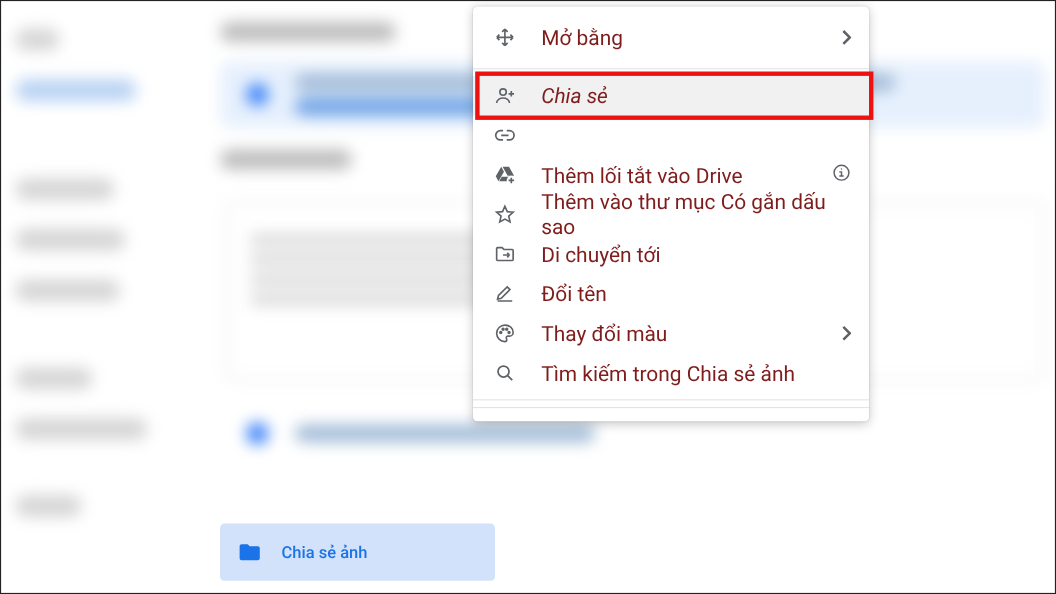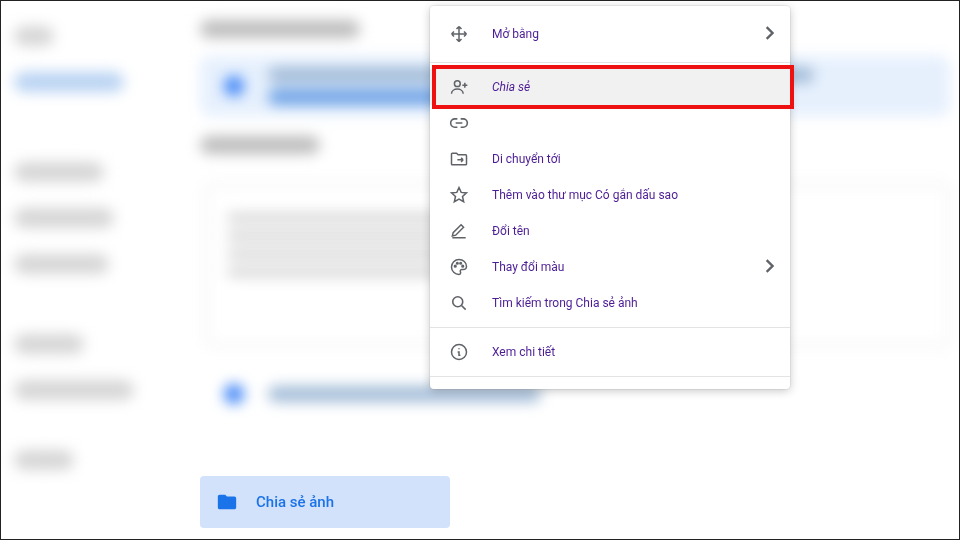--- a/index.html
+++ b/index.html
@@ -18,21 +18,21 @@
   .bg .line.blue{background:#6fa3e6;}
   .bg .panel{border:1px solid #d0d0d0;border-radius:6px;height:120px;margin:30px 0 0 6px;padding:20px;}
   .bg .pline{height:10px;background:#d6d6d6;border-radius:5px;margin:8px 0;width:40%;}
 
   
   .folder-chip{position:absolute;left:200px;bottom:12px;width:250px;height:52px;background:#d3e2fb;border-radius:4px;display:flex;align-items:center;color:#1a73e8;font-size:15px;font-weight:500;}
   .folder-chip svg{margin:0 18px 0 16px;}
 
   
   .menu{position:absolute;left:430px;top:6px;width:360px;background:#fff;border-radius:4px;box-shadow:0 2px 10px rgba(0,0,0,.22),0 0 0 1px rgba(0,0,0,.05);padding:6px 0;}
-  .menu .item{display:flex;align-items:center;height:36px;padding:0 18px;color:#4c1d95;font-size:12px;cursor:pointer;position:relative;}
+  .menu .item{display:flex;align-items:center;height:36px;padding:0 18px;color:#7f1d1d;font-size:19px;cursor:pointer;position:relative;}
   .menu .item .ic{width:22px;height:22px;margin-right:22px;flex:none;display:flex;align-items:center;justify-content:center;color:#5f6368;}
   .menu .item .ic svg{width:20px;height:20px;}
   .menu .item .chev{position:absolute;right:16px;color:#5f6368;}
   .menu .item .info{position:absolute;right:16px;color:#5f6368;}
   .menu .item.open{height:44px;}
   .menu .item.highlight{background:#f1f1f1;font-style:italic;}
   .menu hr{border:none;border-top:1px solid #e3e3e3;margin:6px 0;}
   .red-box{position:absolute;border:4px solid #e11;pointer-events:none;}
 </style>
 </head>
@@ -109,38 +109,52 @@
   </div>
 
   <div class="item">
     <span class="ic">
       <svg viewBox="0 0 24 24" fill="none" stroke="currentColor" stroke-width="1.9">
           <path d="M10 7H7a5 5 0 000 10h3M14 7h3a5 5 0 010 10h-3M8 12h8"></path>
         </svg>
     </span>
   </div>
 
+  <div class="item">
+    <span class="ic">
+      <svg viewBox="0 0 24 24">
+          <path fill="#5f6368" d="M8 3l-6 10.5L5 19l6-10.5L8 3zm1.5 0L15 13h7L16.5 3h-7zM5.8 19h12.4l2.8-5H8.6l-2.8 5z"></path>
+          <circle cx="19" cy="18" r="5" fill="#fff"></circle>
+          <path stroke="#5f6368" stroke-width="1.8" d="M19 15v6M16 18h6"></path>
+        </svg>
+    </span>
+    <span>Thêm lối tắt vào Drive</span>
+    <span class="info"><svg width="18" height="18" viewBox="0 0 24 24" fill="none" stroke="currentColor" stroke-width="1.8">
+          <circle cx="12" cy="12" r="9"></circle>
+          <path d="M12 7.5v.01M10 11h2v5h2M10 16h4" stroke-linecap="round"></path>
+        </svg></span>
+  </div>
+
+  <div class="item">
+    <span class="ic">
+      <svg viewBox="0 0 24 24" fill="none" stroke="currentColor" stroke-width="1.8">
+          <path d="M12 3l2.6 5.9 6.4.6-4.8 4.3 1.4 6.3L12 17l-5.6 3.1 1.4-6.3L3 9.5l6.4-.6L12 3z"></path>
+        </svg>
+    </span>
+    <span>Thêm vào thư mục Có gắn dấu sao</span>
+  </div>
 
   <div class="item">
     <span class="ic">
       <svg viewBox="0 0 24 24" fill="none" stroke="currentColor" stroke-width="1.8">
           <path d="M3 6v12a1 1 0 001 1h16a1 1 0 001-1V8a1 1 0 00-1-1h-9l-2-2H4a1 1 0 00-1 1z"></path>
           <path d="M10 13h7m0 0l-2.5-2.5M17 13l-2.5 2.5"></path>
         </svg>
     </span>
     <span>Di chuyển tới</span>
-  </div>
-
-  <div class="item">
-    <span class="ic">
-      <svg viewBox="0 0 24 24" fill="none" stroke="currentColor" stroke-width="1.8">
-          <path d="M12 3l2.6 5.9 6.4.6-4.8 4.3 1.4 6.3L12 17l-5.6 3.1 1.4-6.3L3 9.5l6.4-.6L12 3z"></path>
-        </svg>
-    </span>
-    <span>Thêm vào thư mục Có gắn dấu sao</span>
   </div>
 
   <div class="item">
     <span class="ic">
       <svg viewBox="0 0 24 24" fill="none" stroke="currentColor" stroke-width="1.8">
           <path d="M4 20h16M14.5 4.5l3 3L8 17l-4 1 1-4 9.5-9.5z"></path>
         </svg>
     </span>
     <span>Đổi tên</span>
   </div>
@@ -166,29 +180,20 @@
       <svg viewBox="0 0 24 24" fill="none" stroke="currentColor" stroke-width="1.9">
           <circle cx="10.5" cy="10.5" r="6"></circle>
           <path d="M20 20l-5-5"></path>
         </svg>
     </span>
     <span>Tìm kiếm trong Chia sẻ ảnh</span>
   </div>
 
   <hr>
 
-  <div class="item">
-    <span class="ic">
-      <svg viewBox="0 0 24 24" fill="none" stroke="currentColor" stroke-width="1.8">
-          <circle cx="12" cy="12" r="9"></circle>
-          <path d="M12 8h.01M11 12h1v4h1" stroke-linecap="round"></path>
-        </svg>
-    </span>
-    <span>Xem chi tiết</span>
-  </div>
 
 
   <hr>
 
 
 </div>
 
 <div class="red-box" style="left:432px;top:65px;width:354px;height:36px;"></div>
 
 <div style="position:absolute;inset:0;border:1px solid #222;pointer-events:none;"></div>

